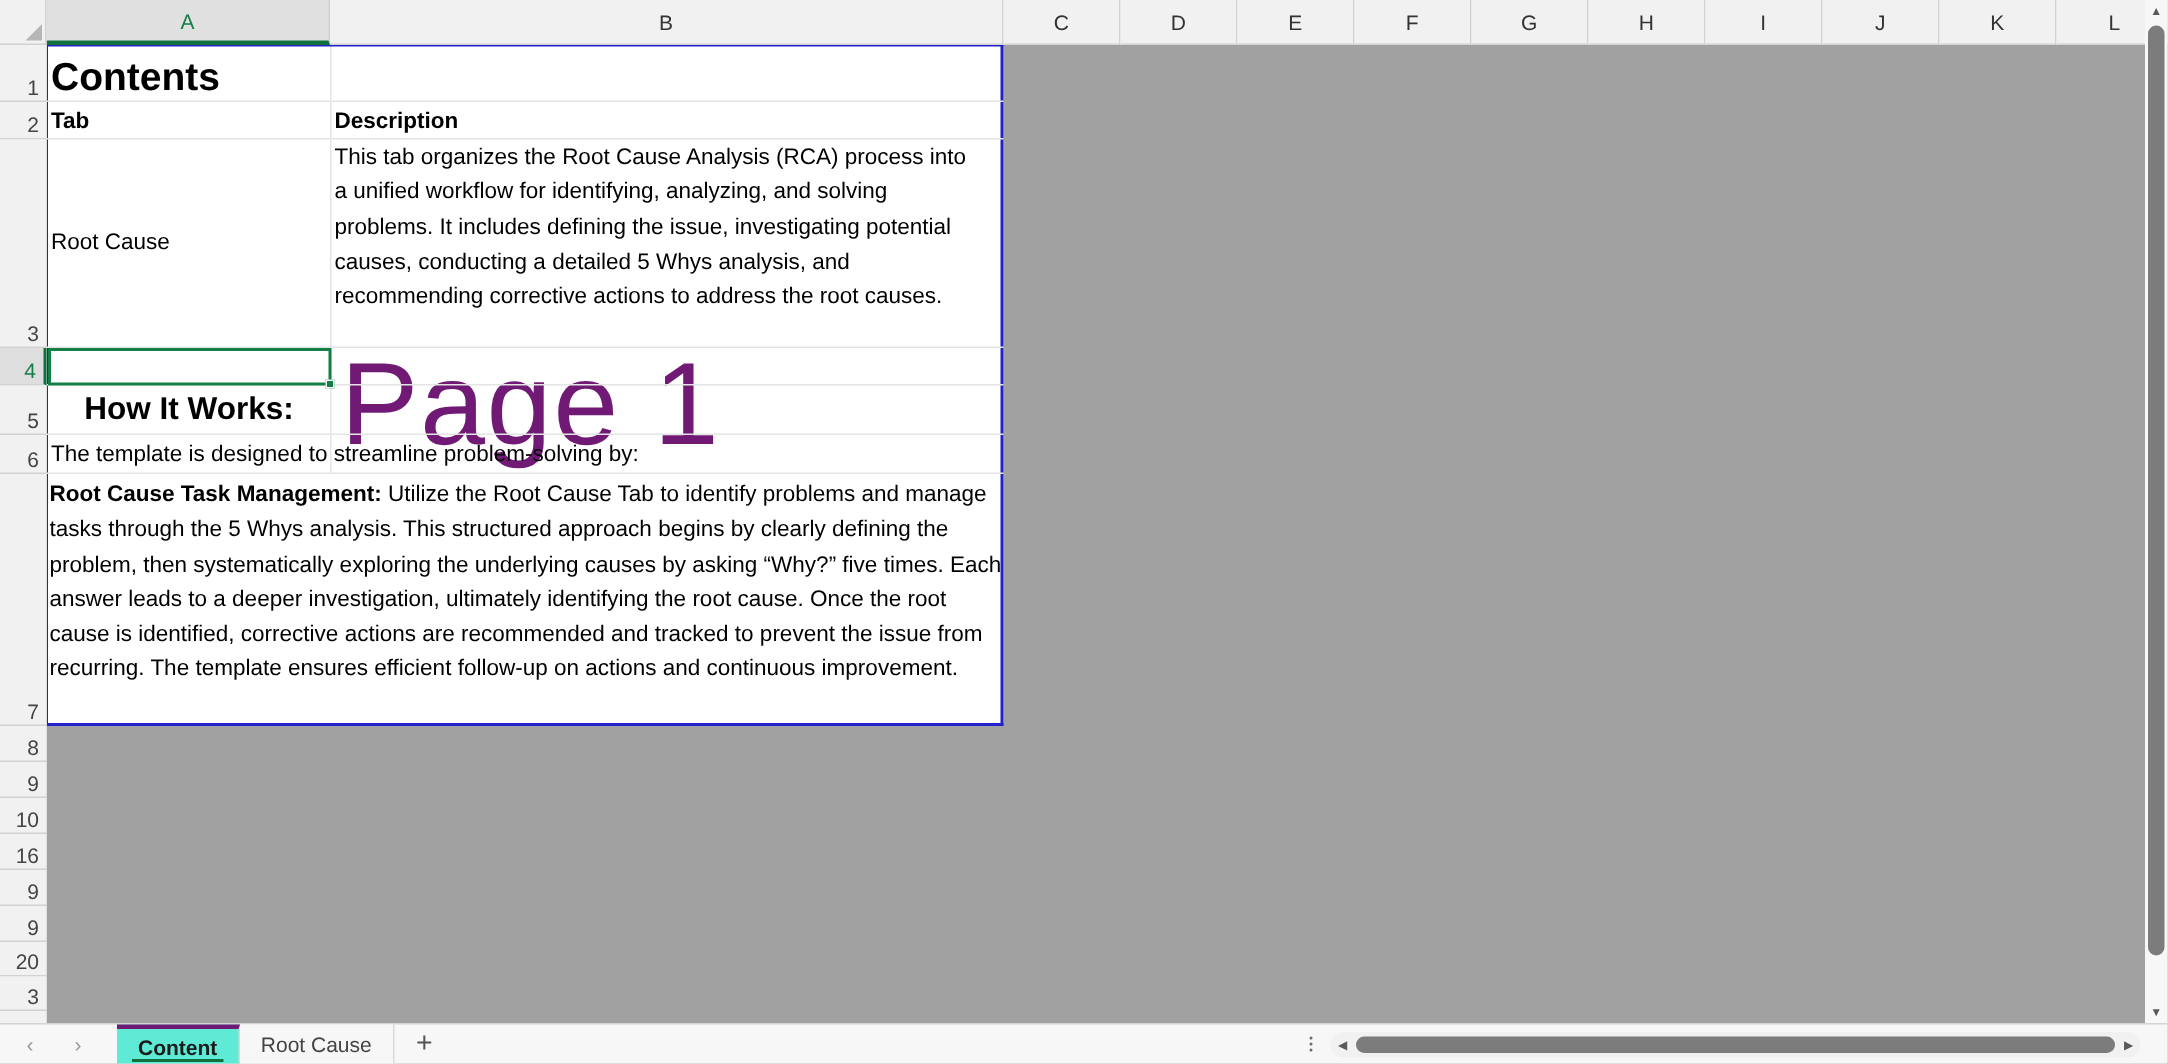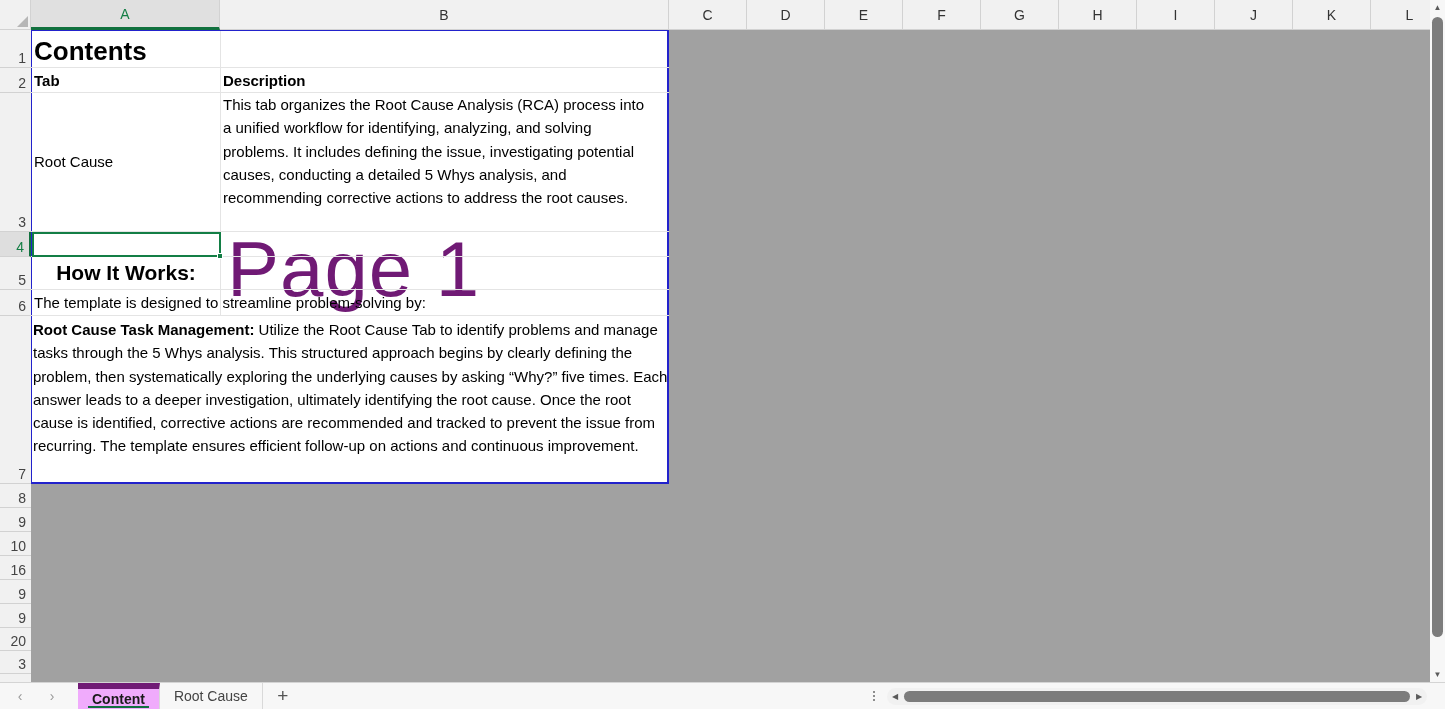--- a/index.html
+++ b/index.html
@@ -253,24 +253,24 @@
     display: flex;
     align-items: center;
     font-size: 14px;
     color: #444444;
     border-right: 1px solid #d9d9d9;
     position: relative;
     background: #f7f7f7;
     cursor: pointer;
   }
   .sheet-tab.active {
-    background: #f0abfc;
+    background: #5eead4;
     color: #1a1a1a;
     font-weight: bold;
-    border-top: 6px solid #701a75;
+    border-top: 3px solid #701a75;
   }
   .sheet-tab.active::after {
     content: "";
     position: absolute;
     left: 10px; right: 10px; bottom: 2px;
     height: 2px;
     background: #11713e;
   }
   .add-sheet {
     width: 40px;

